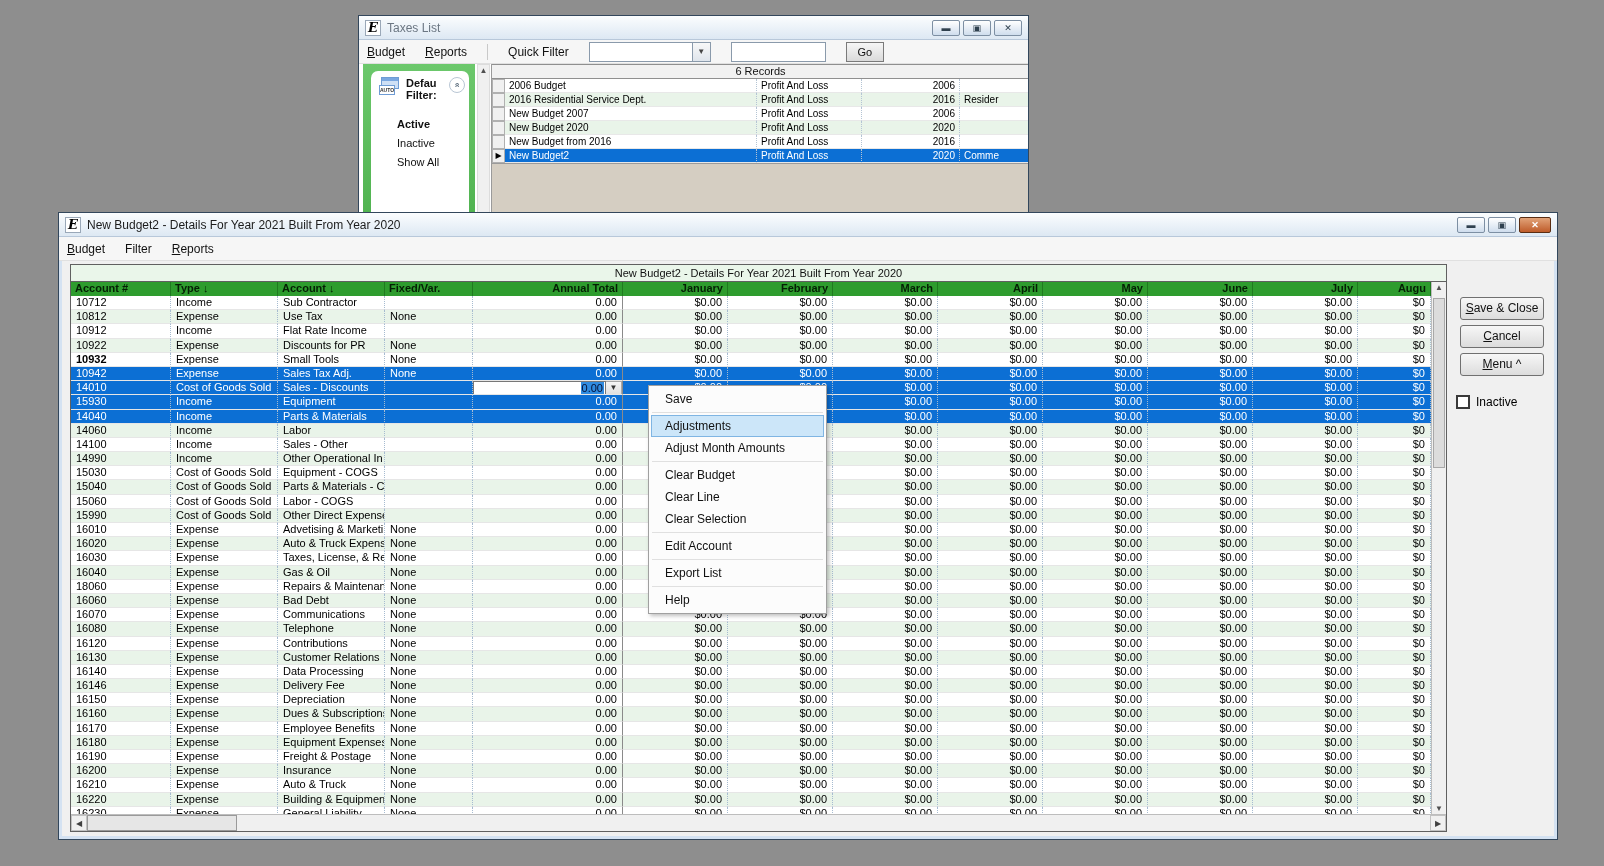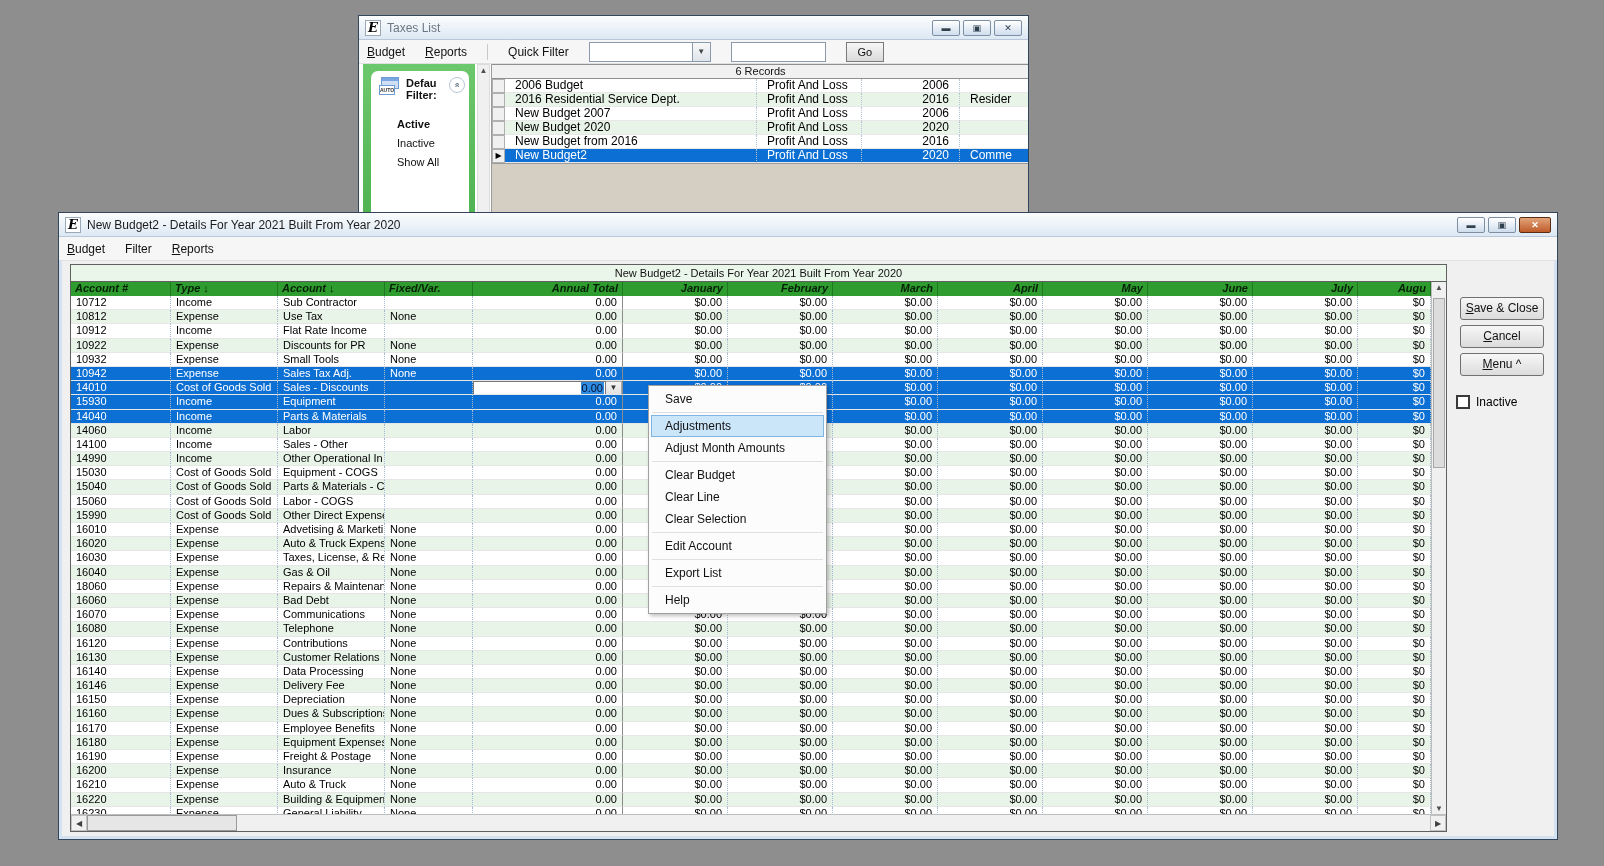--- a/index.html
+++ b/index.html
@@ -60,21 +60,21 @@
   .sb-arrow { width:100%; height:13px; background:#f0f0f0; color:#505050; font-size:8px;
     line-height:12px; text-align:center; }
 
   .bl-grid { position:absolute; left:132px; top:0; width:539px; height:100%; border-left:1px solid #9a9a9a; }
   .bl-caption { height:15px; background:#f1f1f1; border:1px solid #8f8f8f; border-left:none;
     font-size:11px; text-align:center; line-height:13px; color:#111; }
   .grid-header { display:flex; background:#2e9c2e; height:15px; }
   .grid-header .hc { font-size:11px; font-weight:bold; color:#041f04; line-height:14px;
     padding:0 4px; border-right:1px solid #1f7a1f; white-space:nowrap; overflow:hidden; }
   .bl-rows .r { display:flex; height:14px; }
-  .bl-rows .r .c { font-size:12px; line-height:13px; padding:0 10px; white-space:nowrap;
+  .bl-rows .r .c { font-size:10px; line-height:13px; padding:0 4px; white-space:nowrap;
     overflow:hidden; border-right:1px dotted #b4c4d4; border-bottom:1px solid #e8e8e8; }
   .bl-rows .r.alt { background:#e9f4e9; }
   .bl-rows .r.sel { background:#0c6fd4; color:#fff; }
   .sel-cell { background:#f0f0f0 !important; color:#000; border:1px solid #b0b0b0 !important;
     font-size:8px !important; text-align:center; padding:0 !important; line-height:12px !important; }
   .bl-tan { height:109px; background:#d5cec2; border-top:1px solid #9a9a9a; }
 
   .combo { display:flex; height:20px; }
   .combo .cb-text { width:104px; background:#fff; border:1px solid #8a9aab; }
   .combo .cb-btn { width:18px; background:linear-gradient(#f8f8f8,#dfe5ec); border:1px solid #8a9aab;
@@ -84,21 +84,21 @@
     border:1px solid #7a7a7a; font-size:11px; text-align:center; line-height:18px; }
 
   
   #main-win { left:58px; top:212px; width:1500px; height:628px; z-index:2; padding:0 3px 3px 3px; }
   .mw-content { position:relative; background:#f0f0f0; height:575px; }
 
   #mw-grid { position:absolute; left:8px; top:3px; width:1377px; height:568px;
     border:1px solid #606060; background:#fff; }
   .mw-caption { height:17px; background:#eaf6ea; border-bottom:1px solid #606060;
     font-size:11px; line-height:16px; text-align:center; color:#111; }
-  #mw-header { height:14px; width:1360px;font-style:italic; }
+  #mw-header { height:14px; width:1360px; }
   #mw-header .hc { line-height:13px; }
   #mw-rows { position:absolute; left:0; top:31px; width:1360px; height:520px; overflow:hidden; background:#fff; }
   #mw-rows .r { display:flex; height:14.2px; }
   #mw-rows .r .c { font-size:11px; line-height:13px; padding:0 5px; white-space:nowrap;
     overflow:hidden; border-right:1px dotted #a6bbd0; border-bottom:1px solid #e6e6e6; }
   #mw-rows .r .c.solid-r { border-right:1px solid #8a8a8a; }
   #mw-rows .r.alt { background:#e9f4e9; }
   #mw-rows .r.sel { background:#0c6fd4; color:#fff; }
   .num { text-align:right; }
 
@@ -332,21 +332,21 @@
             <div class="c num" style="width: 105px; flex: 0 0 auto;">$0.00</div>
             <div class="c num" style="width: 105px; flex: 0 0 auto;">$0.00</div>
             <div class="c num" style="width: 105px; flex: 0 0 auto;">$0.00</div>
             <div class="c num" style="width: 105px; flex: 0 0 auto;">$0.00</div>
             <div class="c num" style="width: 105px; flex: 0 0 auto;">$0.00</div>
             <div class="c num" style="width: 105px; flex: 0 0 auto;">$0.00</div>
             <div class="c num" style="width: 105px; flex: 0 0 auto;">$0.00</div>
             <div class="c num" style="width: 73px; flex: 0 0 auto;">$0</div>
           </div>
           <div class="r">
-            <div class="c" style="width: 100px; flex: 0 0 auto;">10932</div>
+            <div class="c" style="width: 100px; flex: 0 0 auto; font-weight: bold;">10932</div>
             <div class="c" style="width: 107px; flex: 0 0 auto;">Expense</div>
             <div class="c" style="width: 107px; flex: 0 0 auto;">Small Tools</div>
             <div class="c" style="width: 88px; flex: 0 0 auto;">None</div>
             <div class="c num solid-r" style="width: 150px; flex: 0 0 auto;">0.00</div>
             <div class="c num" style="width: 105px; flex: 0 0 auto;">$0.00</div>
             <div class="c num" style="width: 105px; flex: 0 0 auto;">$0.00</div>
             <div class="c num" style="width: 105px; flex: 0 0 auto;">$0.00</div>
             <div class="c num" style="width: 105px; flex: 0 0 auto;">$0.00</div>
             <div class="c num" style="width: 105px; flex: 0 0 auto;">$0.00</div>
             <div class="c num" style="width: 105px; flex: 0 0 auto;">$0.00</div>

